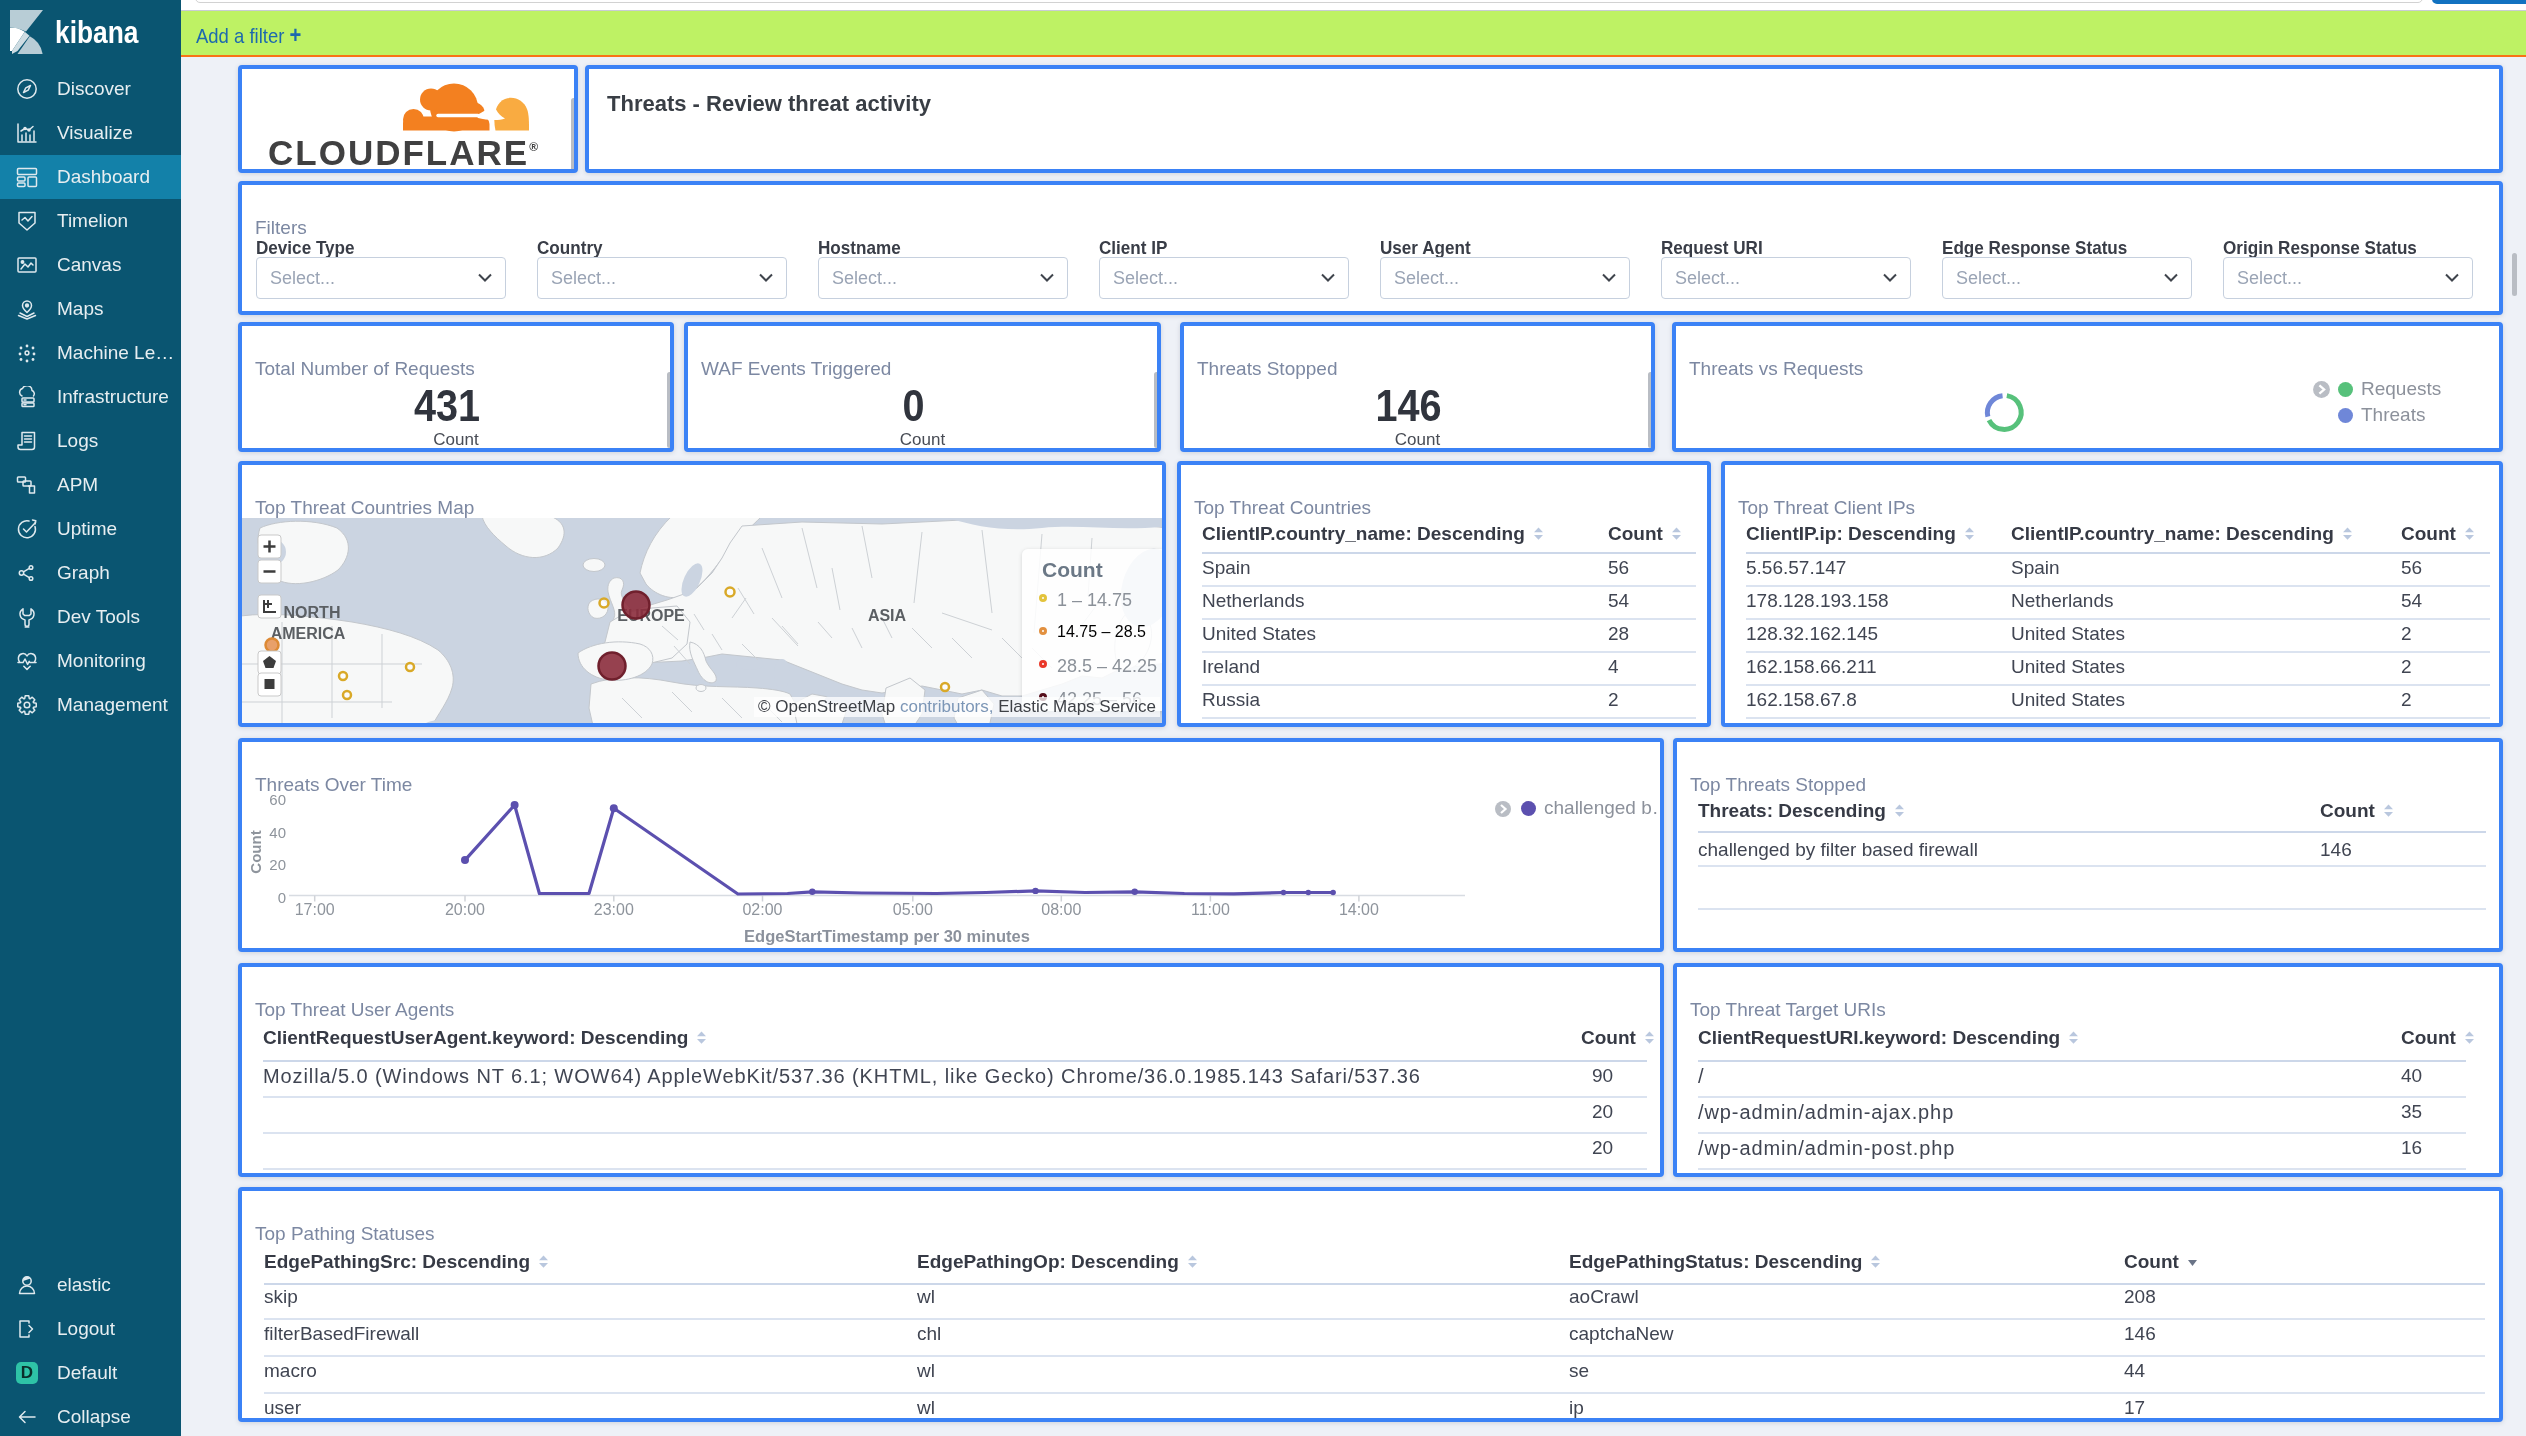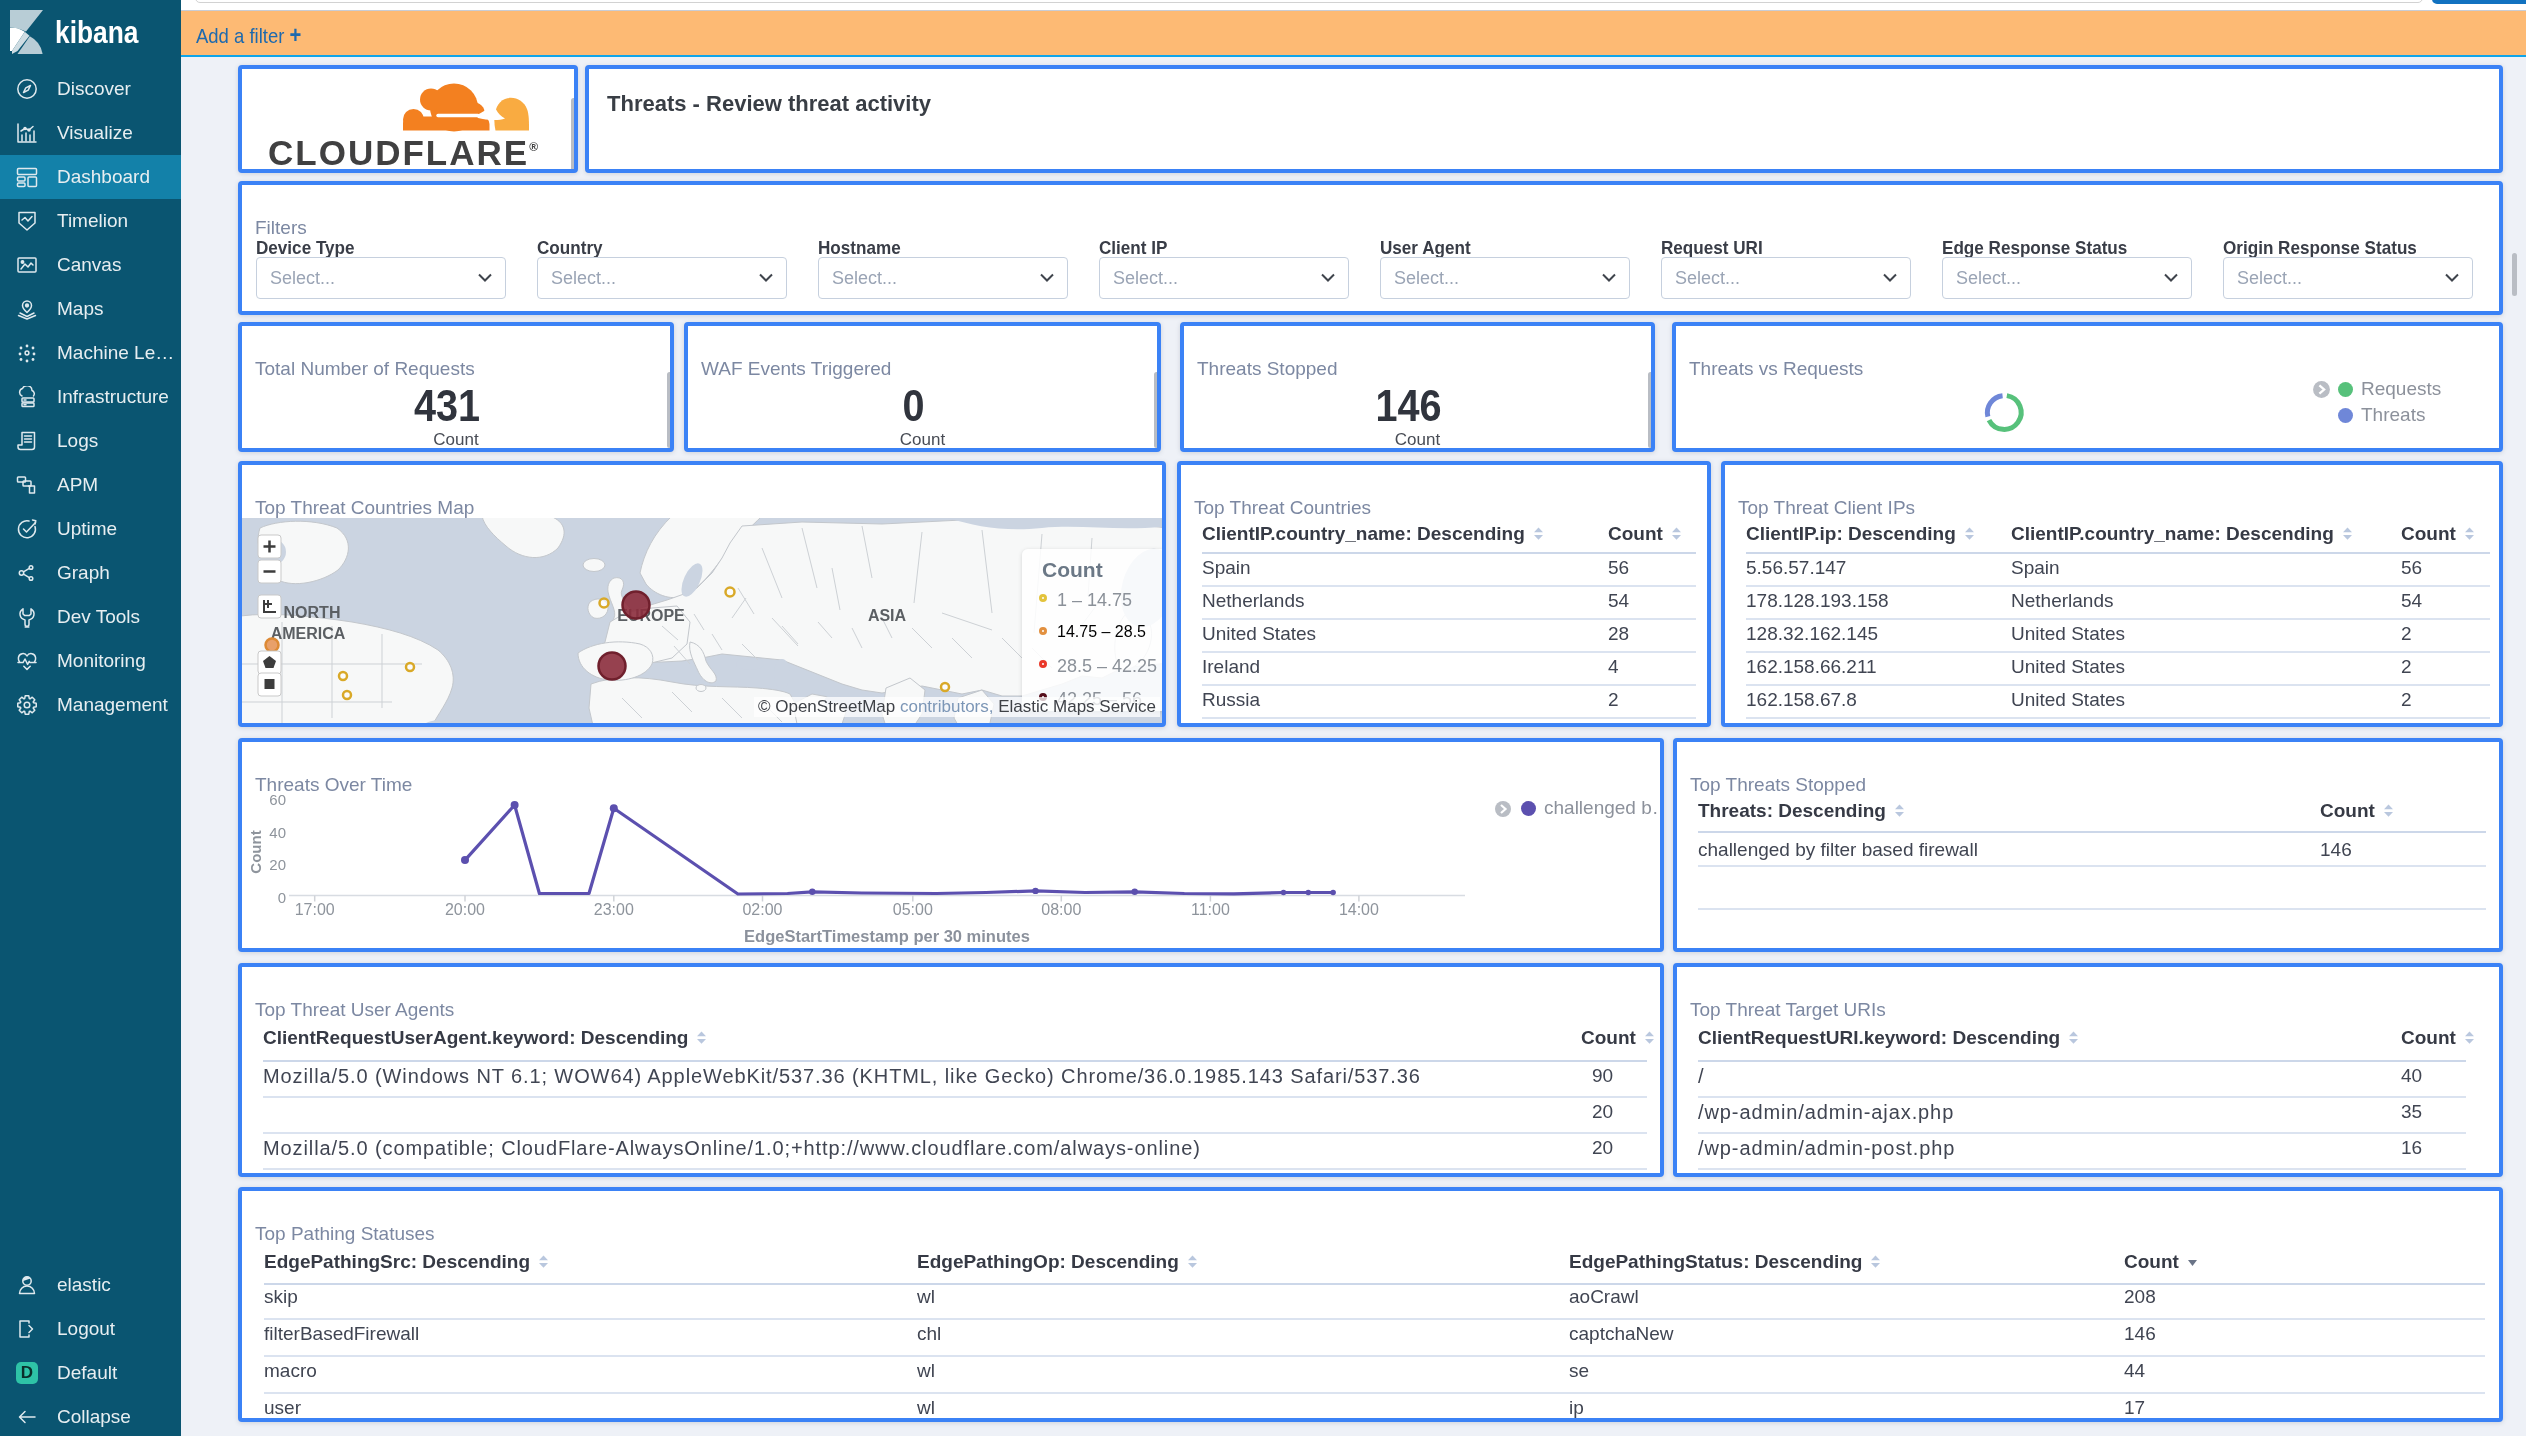--- a/index.html
+++ b/index.html
@@ -2,21 +2,21 @@
 <html><head>
 <meta charset="utf-8">
 <style>
   * { margin:0; padding:0; box-sizing:border-box; }
   html,body { width:2526px; height:1436px; overflow:hidden; }
   body { font-family:"Liberation Sans", sans-serif; background:#eef1f7; position:relative; }
   .topbar { position:absolute; left:181px; top:0; right:0; height:11px; background:#fff; }
   .tbline { position:absolute; left:181px; top:10px; right:0; height:1px; background:#c9ccd4; }
   .qinput { position:absolute; left:14px; top:-30px; width:2228px; height:33px; border:1px solid #d2d2d2; border-radius:5px; background:#fff; }
   .qbtn { position:absolute; left:2251px; top:-30px; width:100px; height:34px; background:#1272c0; border-radius:5px; }
-  .filterbar { position:absolute; left:181px; top:11px; right:0; height:46px; background:#fdba74; border-bottom:2px solid #0ea5e9; }
+  .filterbar { position:absolute; left:181px; top:11px; right:0; height:46px; background:#bef264; border-bottom:2px solid #f97316; }
   .addfilter { position:absolute; left:15px; top:11px; font-size:21px; color:#1d69ae; transform:scaleX(0.88); transform-origin:0 0; }
   .addfilter b { font-weight:700; font-size:23px; }
   .sidebar { position:absolute; left:0; top:0; width:181px; height:1436px; background:#0a5571; z-index:5; }
   .navitem { position:absolute; left:0; width:181px; height:44px; color:#e7eef1; font-size:19px; }
   .navitem .lbl { position:absolute; left:57px; top:50%; transform:translateY(-50%); white-space:nowrap; }
   .navitem .ic { position:absolute; left:16px; top:50%; transform:translateY(-50%); width:22px; height:22px; }
   .navitem.sel { background:#1381a9; }
   .ic svg { width:100%; height:100%; display:block; }
   .panel { position:absolute; background:#fff; border:4px solid #3b82f6; border-radius:4px; box-shadow:0 1px 4px rgba(110,120,140,0.25); overflow:hidden; }
   .ptitle { position:absolute; left:13px; top:8px; font-size:19px; color:#7c88a2; white-space:nowrap;margin-top:24px; }
@@ -577,21 +577,20 @@
 <div class="th" style="left:1339px;top:60px">Count<svg width="13" height="16" viewBox="0 0 13 16" style="margin-left:7px;vertical-align:-2px">
         <path d="M2,6.3 L6.5,1.5 L11,6.3 Z" fill="#b9c7de"></path>
         <path d="M2,9 L6.5,13.8 L11,9 Z" fill="#b9c7de"></path>
       </svg></div>
 <div class="hline" style="left:21px;top:93px;width:1384px"></div>
 <div class="td tdw" style="left:21px;top:98px">Mozilla/5.0 (Windows NT 6.1; WOW64) AppleWebKit/537.36 (KHTML, like Gecko) Chrome/36.0.1985.143 Safari/537.36</div>
 <div class="td" style="left:1350px;top:98px">90</div>
 <div class="rline" style="left:21px;top:129px;width:1384px"></div>
 <div class="td" style="left:1350px;top:134px">20</div>
 <div class="rline" style="left:21px;top:165px;width:1384px"></div>
-<div class="td tdw" style="left:21px;top:170px">Mozilla/5.0 (compatible; CloudFlare-AlwaysOnline/1.0;+http://www.cloudflare.com/always-online)</div>
 <div class="td" style="left:1350px;top:170px">20</div>
 <div class="rline" style="left:21px;top:201px;width:1384px"></div>
 <div class="td tdw" style="left:21px;top:206px">Mozilla/5.0 (compatible; MSIE 9.0; Windows NT 6.1; Trident/5.0)</div>
 <div class="td" style="left:1350px;top:206px">4</div>
   </div>
 <div class="panel" style="left:1673px;top:963px;width:830px;height:214px">
     <div class="ptitle">Top Threat Target URIs</div>
 <div class="th" style="left:21px;top:60px">ClientRequestURI.keyword: Descending<svg width="13" height="16" viewBox="0 0 13 16" style="margin-left:7px;vertical-align:-2px">
         <path d="M2,6.3 L6.5,1.5 L11,6.3 Z" fill="#b9c7de"></path>
         <path d="M2,9 L6.5,13.8 L11,9 Z" fill="#b9c7de"></path>

